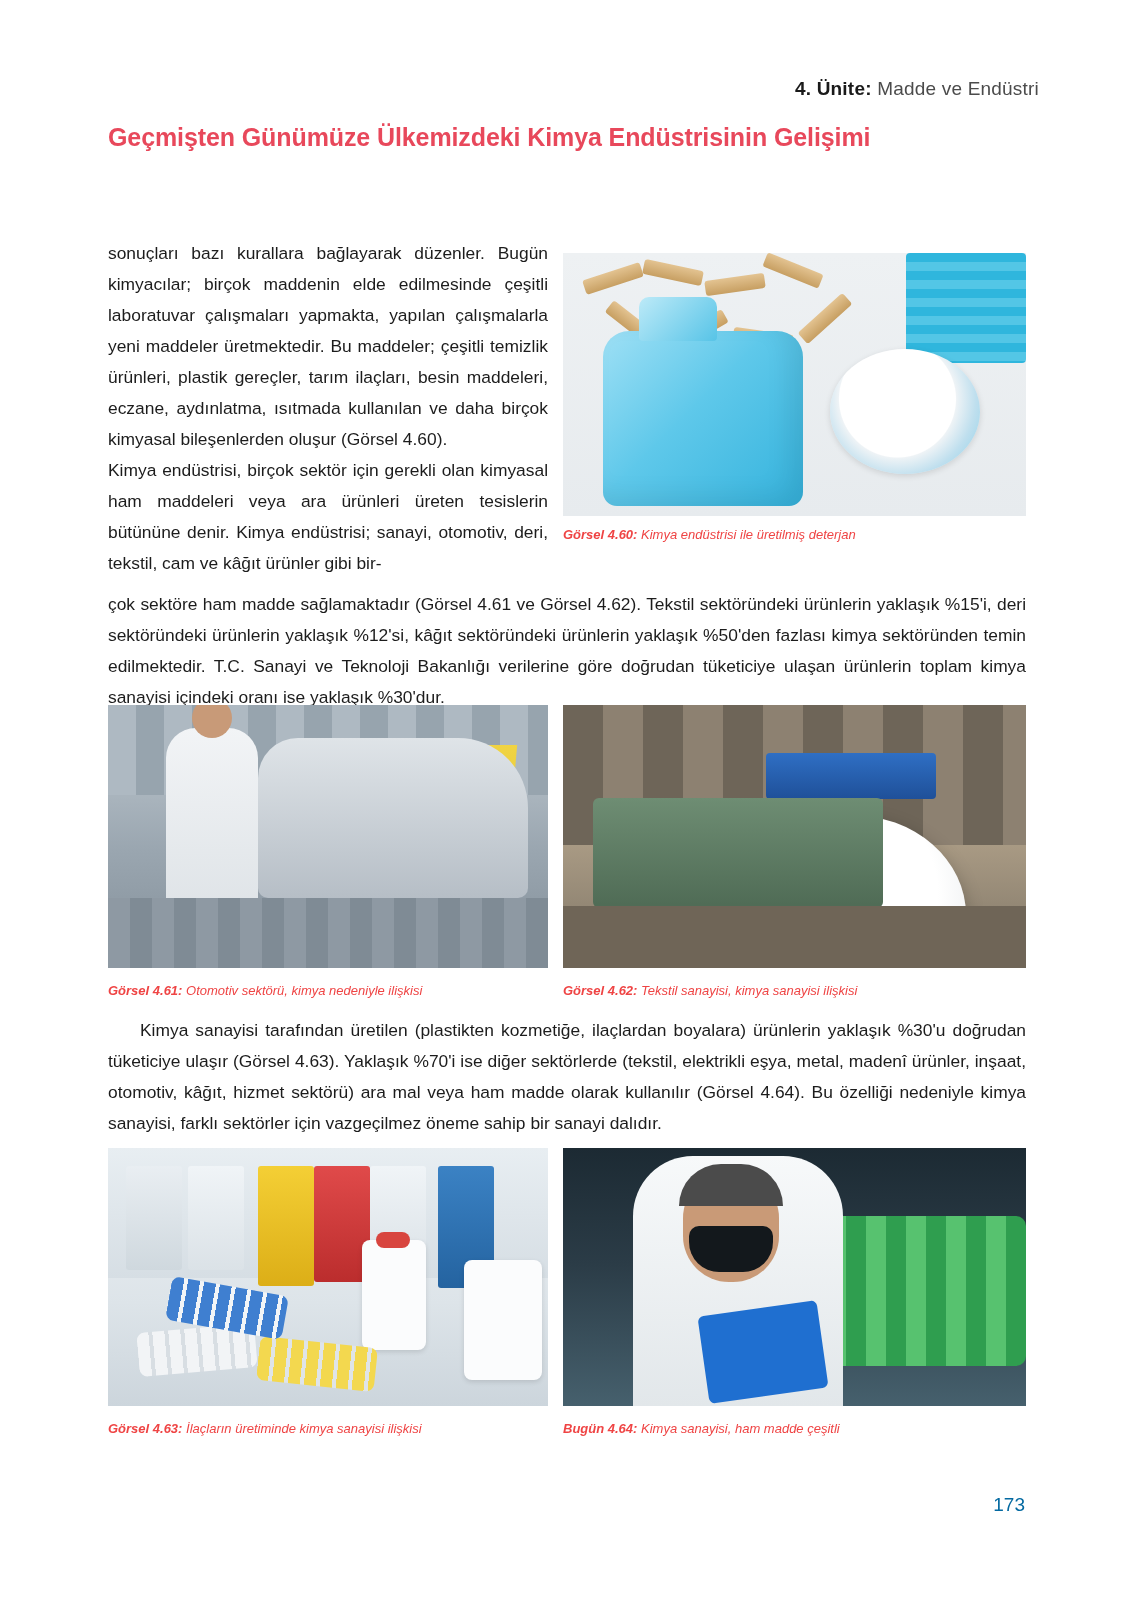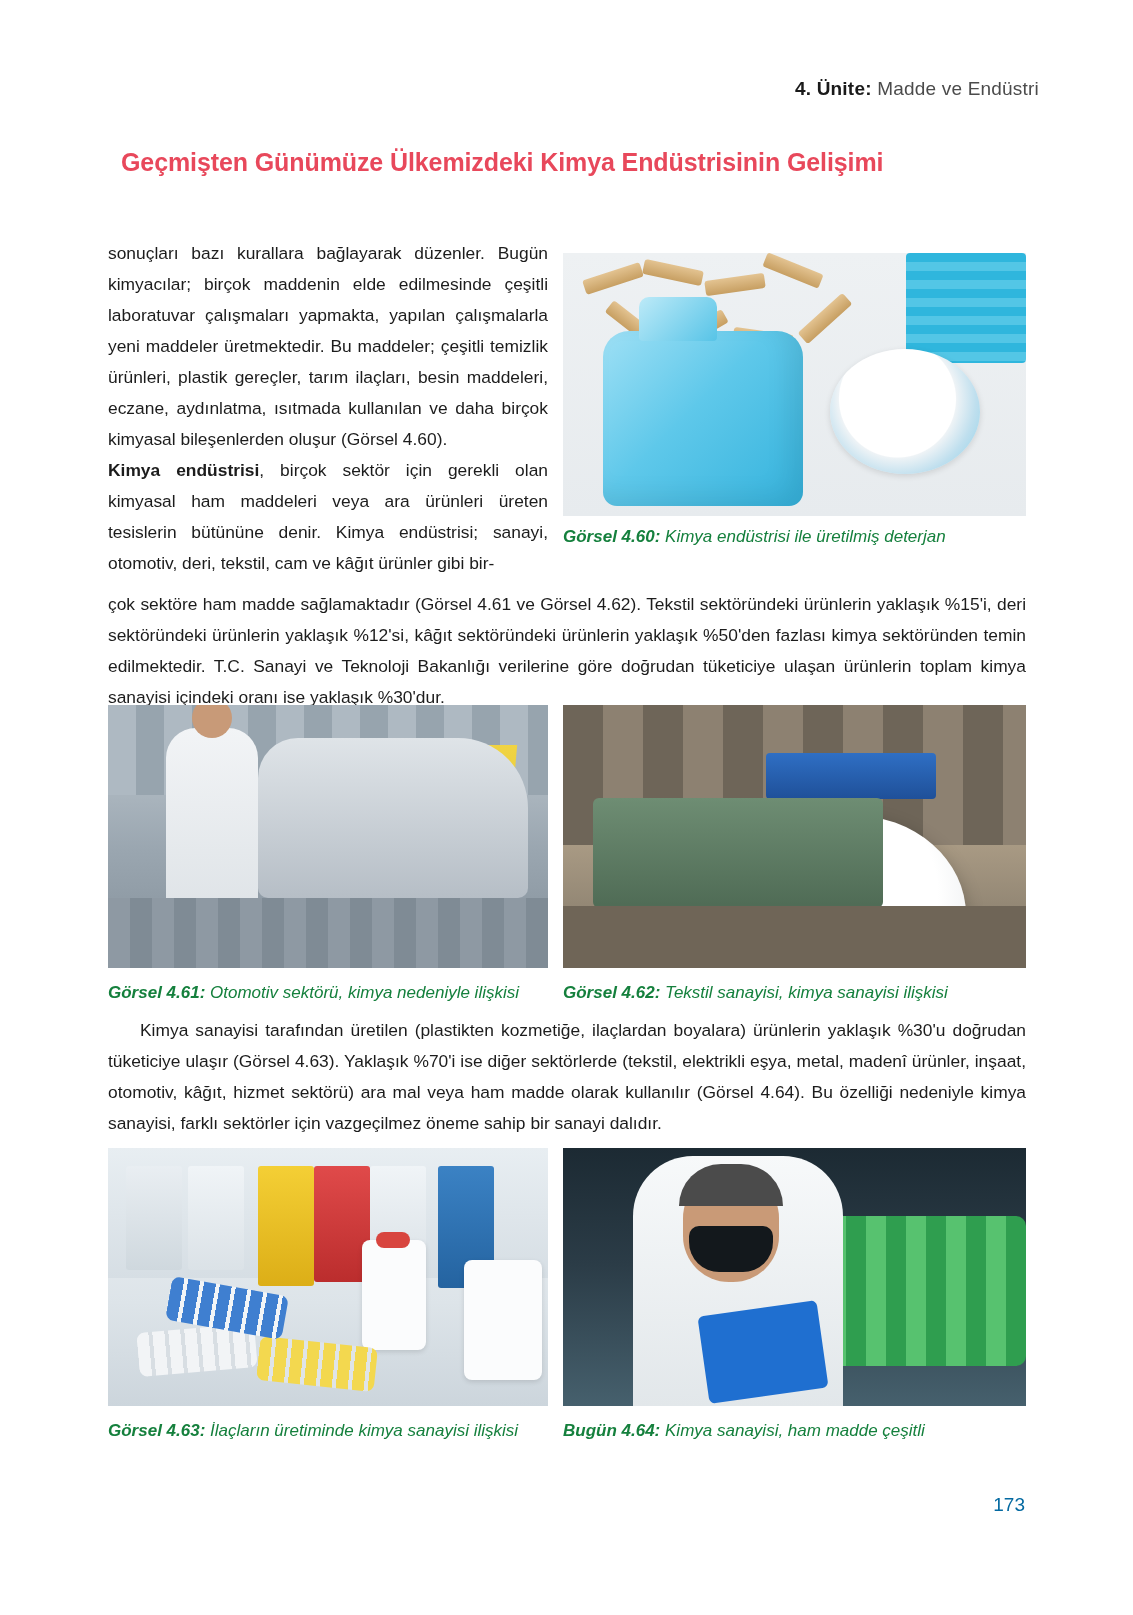--- a/index.html
+++ b/index.html
@@ -31,39 +31,38 @@
   .header .unit {
     font-weight: bold;
     color: #1a1a1a;
   }
   .header .unit-title {
     color: #4b4b4b;
   }
   
   .section-title {
     position: absolute;
-    top: 148px;
+    top: 123px;
     left: 108px;
     font-size: 25px;
     font-weight: bold;
     color: #e8485b;
     letter-spacing: -0.1px;
     white-space: nowrap;
-    margin-left: 13px;
   }
   
   .para {
     position: absolute;
     font-size: 17.4px;
     line-height: 31px;
     text-align: justify;
     color: #1c1c1c;
   }
   .para b {
-    font-weight: bold;
+    font-weight: normal;
     margin-top: 44px;
   }
   .p-top {
     top: 175px;
     left: 108px;
     width: 918px;
     text-indent: 32px;
   }
   .p-left-col {
     top: 238px;
@@ -82,23 +81,23 @@
     text-indent: 32px;
   }
   
   .fig {
     position: absolute;
     overflow: hidden;
     background: #d9dde0;
   }
   .caption {
     position: absolute;
-    font-size: 17px;
+    font-size: 13px;
     font-style: italic;
-    color: #15803d;
+    color: #ef4444;
     white-space: nowrap;
   }
   .caption b {
     font-weight: bold;
     font-style: italic;
   }
   
   .page-number {
     position: absolute;
     right: 108px;

